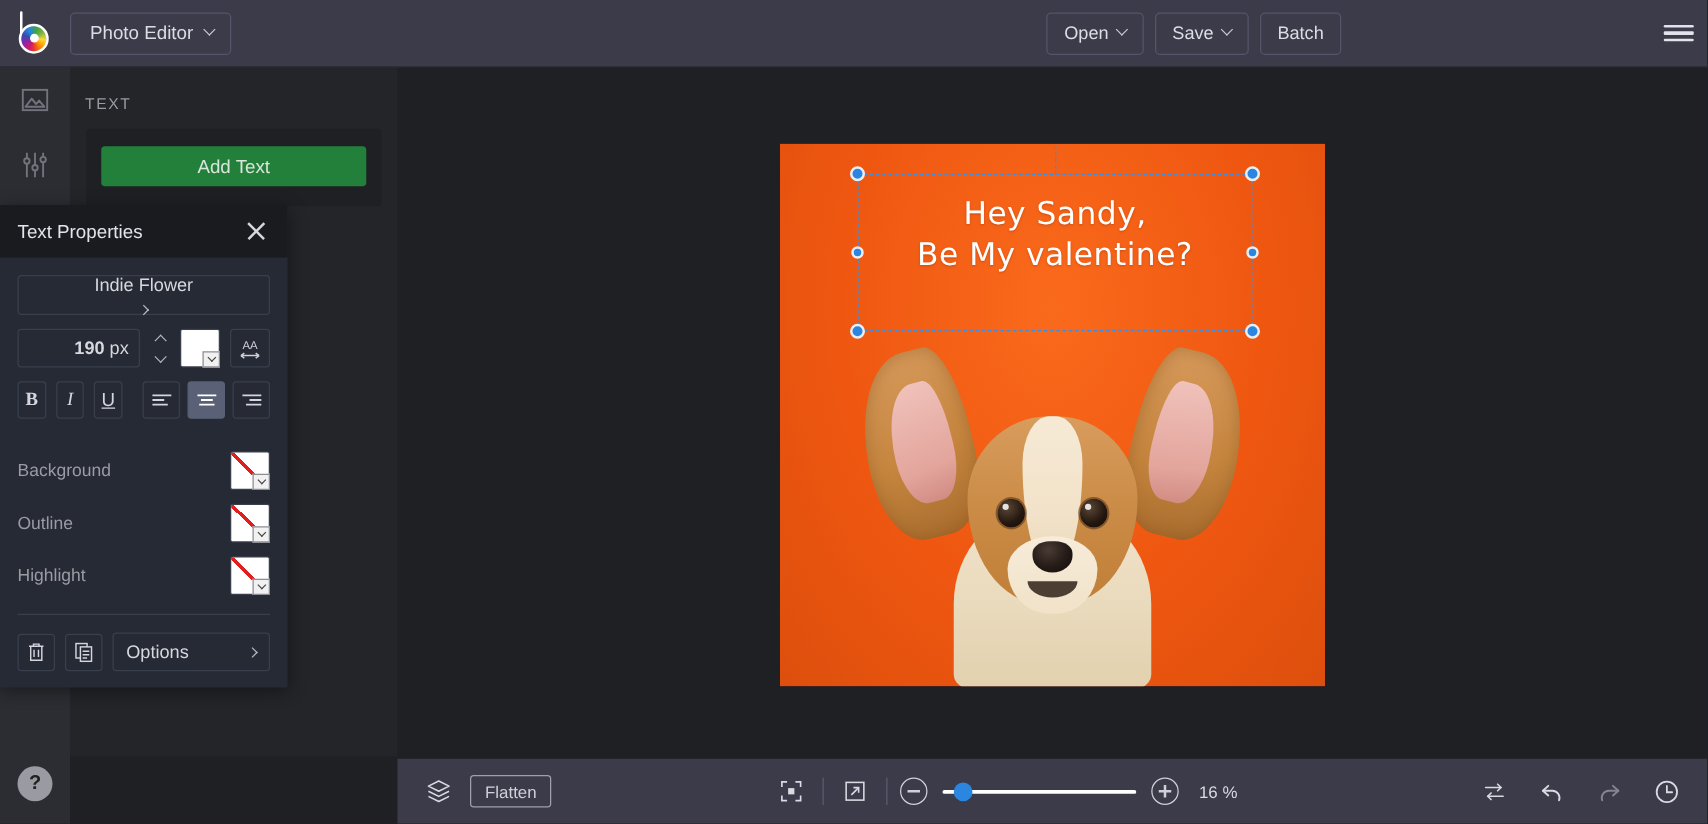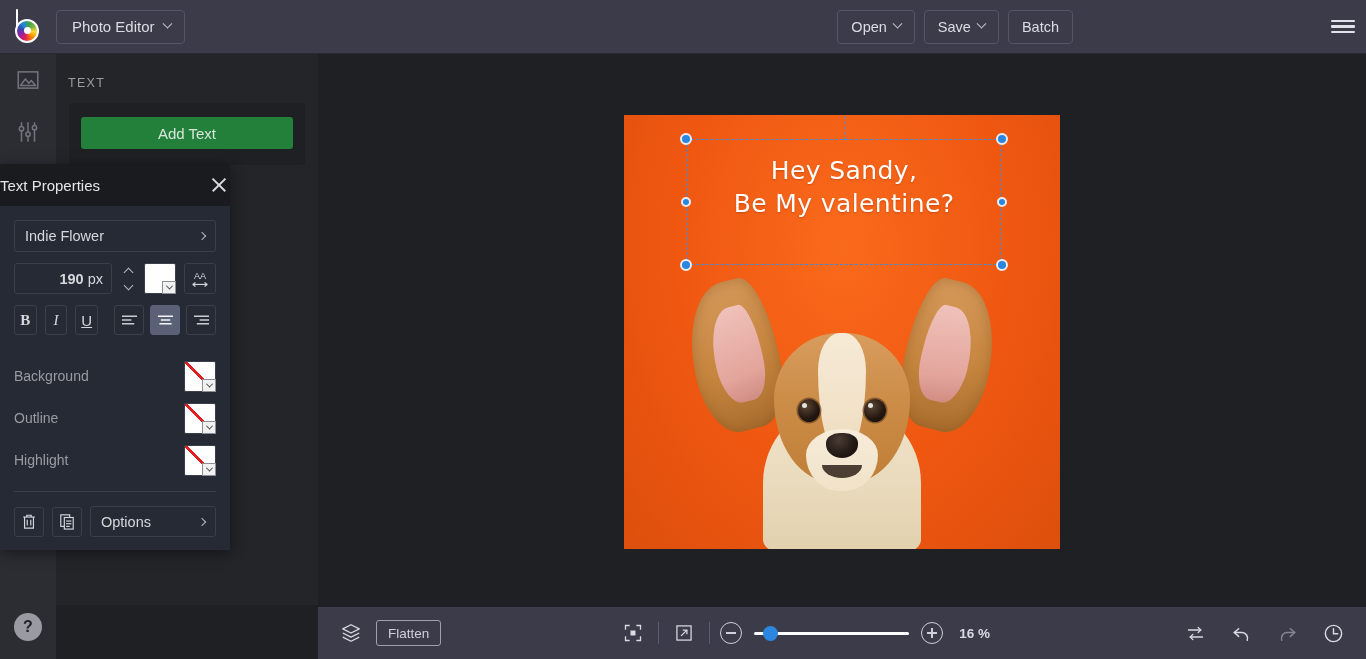--- a/index.html
+++ b/index.html
@@ -118,39 +118,39 @@
   }
 
   
   .props {
     position: absolute; left: 0; top: 164px; width: 230px; height: 386px;
     background: #262a35; box-shadow: 0 3px 14px rgba(0,0,0,.45);
     z-index: 30;
   }
   .props-head {
     height: 42px; background: #191b1f;
-    display: flex; align-items: center; padding: 0 0;
+    display: flex; align-items: center; padding: 0 14px;
   }
   .props-head h2 { color: #e4e4ea; font-size: 15px; font-weight: 400; flex: 1; }
   .close-x {
     width: 22px; height: 22px; cursor: pointer; position: relative;
   }
   .close-x::before, .close-x::after {
     content: ""; position: absolute; left: 2px; top: 10px;
     width: 18px; height: 1.7px; background: #d7d7df;
   }
   .close-x::before { transform: rotate(45deg); }
   .close-x::after  { transform: rotate(-45deg); }
 
   .props-body { padding: 14px 14px 0 14px; }
 
   .font-select {
     height: 32px; width: 100%; border: 1px solid #3a3f4d; border-radius: 3px;
     display: flex; align-items: center; padding: 0 10px;
-    color: #d7d8de; font-size: 14.5px; cursor: pointer; background: transparent;
+    color: #d7d8de; font-size: 14.5px; cursor: pointer; background: transparent; flex-direction: column;
   }
   .font-select span.lbl { flex: 1; }
   .chev-r {
     width: 6px; height: 6px; border-top: 1.5px solid #b9bac2;
     border-right: 1.5px solid #b9bac2; transform: rotate(45deg);
   }
 
   .row { display: flex; align-items: center; gap: 8px; margin-top: 11px; }
 
   .size-box {
@@ -367,21 +367,21 @@
             cursor: pointer; }
   .slider .track {
     position: absolute; left: 0; top: 50%; margin-top: -1.5px;
     width: 100%; height: 3px; background: #ffffff; border-radius: 2px;
   }
   .slider .thumb {
     position: absolute; top: 50%; width: 15px; height: 15px; margin-top: -7.5px;
     background: #2a86df; border-radius: 50%;
   }
   .zoom-label { color: #d9dae2; font-size: 13.5px; margin-left: 16px;
-                min-width: 44px; font-weight: bold; }
+                min-width: 44px; }
 </style>
 </head>
 <body>
 
 <div id="app">
 
   <div class="header">
 
     <div class="logo-wrap">
       <div class="logo">

